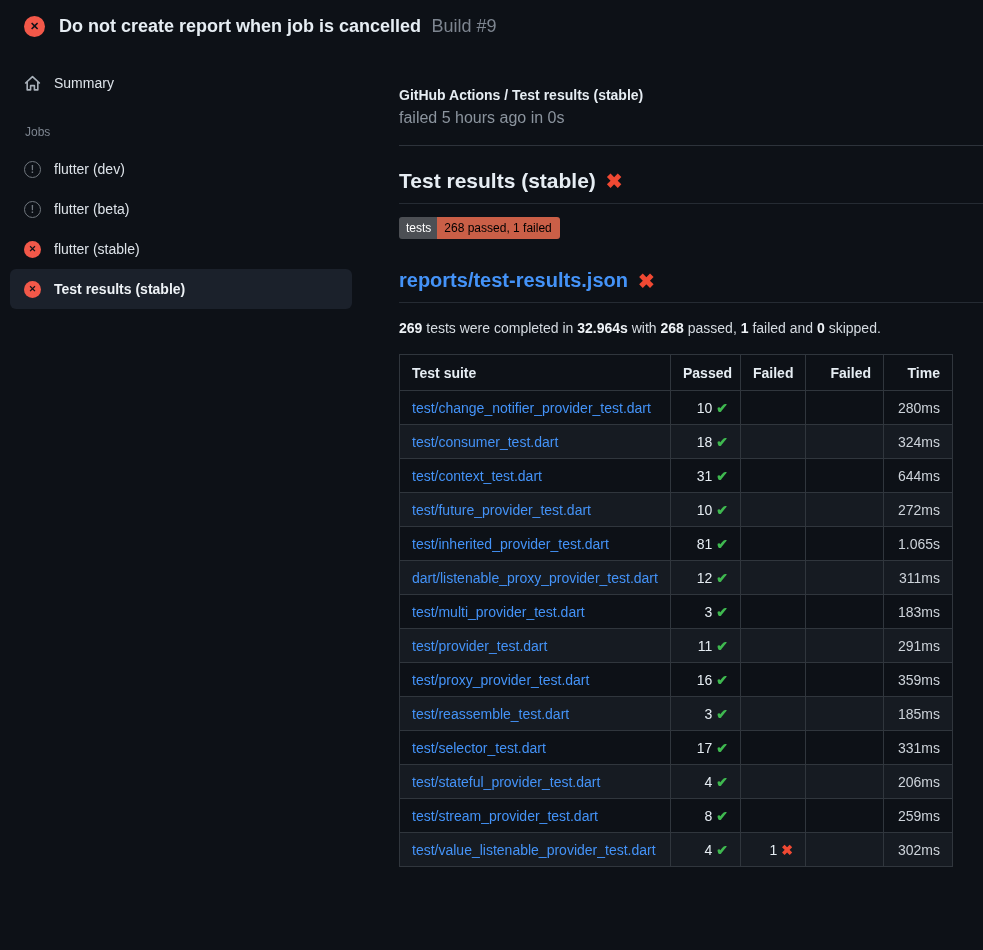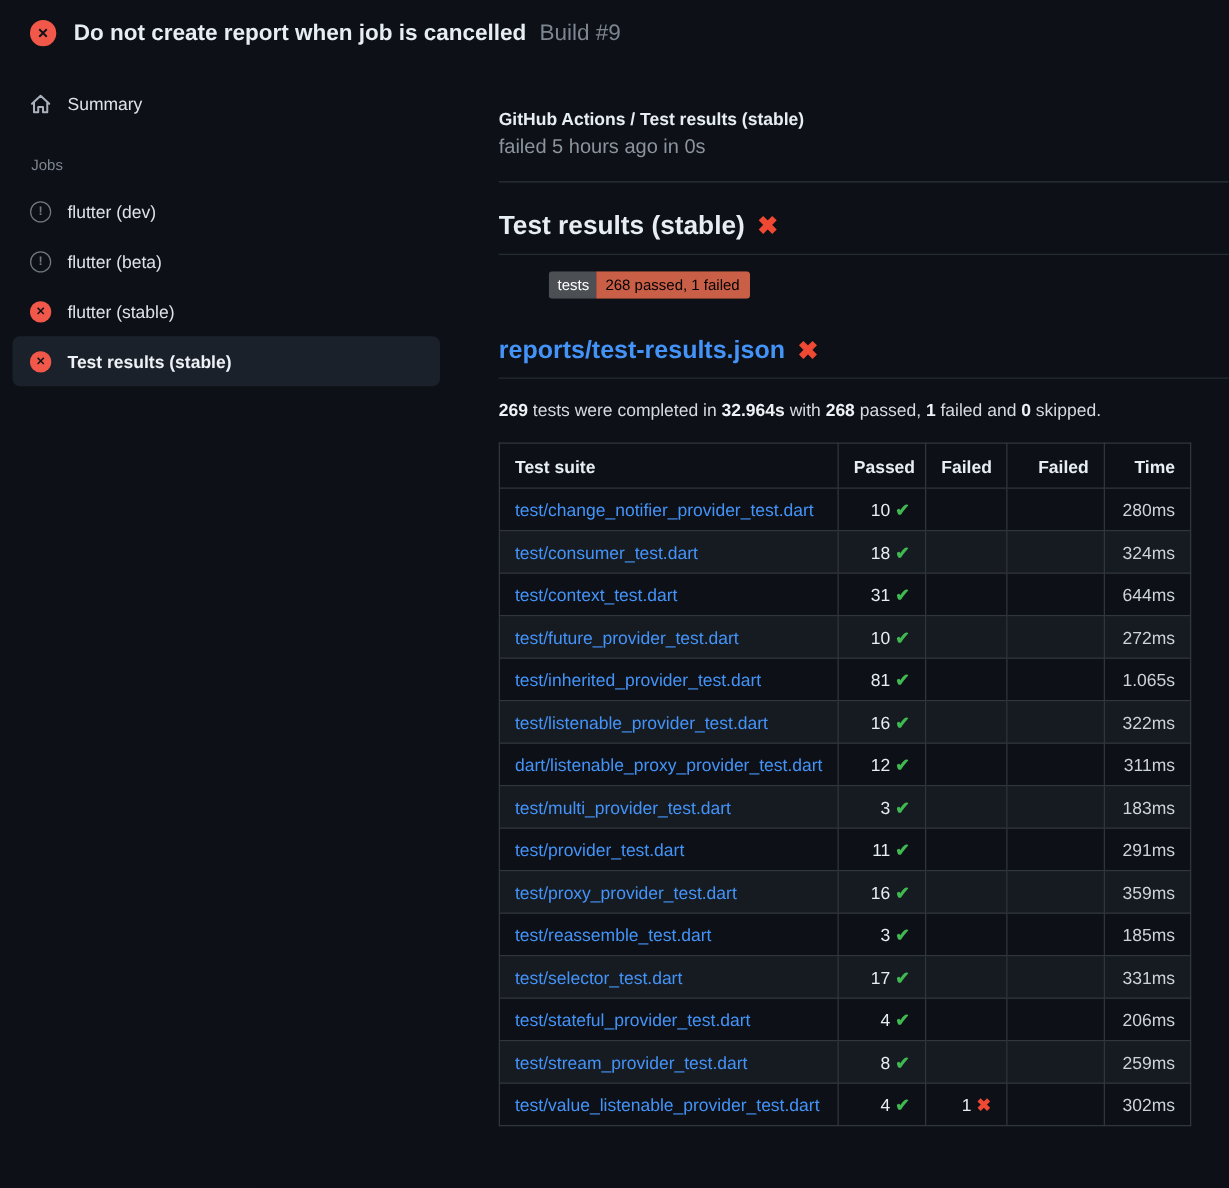--- a/index.html
+++ b/index.html
@@ -56,21 +56,21 @@
   .sec-title {
     display: flex; align-items: center; gap: 10px;
     margin-top: 23px; padding-bottom: 10px;
     border-bottom: 1px solid #252b33;
     font-size: 21px; font-weight: 600; color: #e6edf3;
   }
   .big-x { color: #f04933; font-weight: bold; font-size: 20px; line-height: 1; }
 
   .badge {
     display: inline-flex; margin-top: 13px;
-    font-size: 12px; line-height: 1; border-radius: 3px; overflow: hidden; margin-left: 40px;
+    font-size: 12px; line-height: 1; border-radius: 3px; overflow: hidden;
   }
   .badge-label { background: #4c4f54; color: #ffffff; padding: 5px 6px 5px 7px; }
   .badge-value { background: #ca5f47; color: #000000; padding: 5px 8px 5px 7px; }
 
   .report-title {
     display: flex; align-items: center; gap: 10px;
     margin-top: 30px; padding-bottom: 10px;
     border-bottom: 1px solid #252b33;
     font-size: 20px; font-weight: 600;
   }
@@ -208,27 +208,20 @@
             <td class="col-time cell-time">272ms</td>
           </tr>
           <tr>
             <td class="col-suite"><a class="suite-link" href="#">test/inherited_provider_test.dart</a></td>
             <td class="col-passed"><span>81</span><span class="check-icon">✔</span></td>
             <td class="col-failed"></td>
             <td class="col-skipped"></td>
             <td class="col-time cell-time">1.065s</td>
           </tr>
           <tr>
-            <td class="col-suite"><a class="suite-link" href="#">test/listenable_provider_test.dart</a></td>
-            <td class="col-passed"><span>16</span><span class="check-icon">✔</span></td>
-            <td class="col-failed"></td>
-            <td class="col-skipped"></td>
-            <td class="col-time cell-time">322ms</td>
-          </tr>
-          <tr>
             <td class="col-suite"><a class="suite-link" href="#">dart/listenable_proxy_provider_test.dart</a></td>
             <td class="col-passed"><span>12</span><span class="check-icon">✔</span></td>
             <td class="col-failed"></td>
             <td class="col-skipped"></td>
             <td class="col-time cell-time">311ms</td>
           </tr>
           <tr>
             <td class="col-suite"><a class="suite-link" href="#">test/multi_provider_test.dart</a></td>
             <td class="col-passed"><span>3</span><span class="check-icon">✔</span></td>
             <td class="col-failed"></td>

